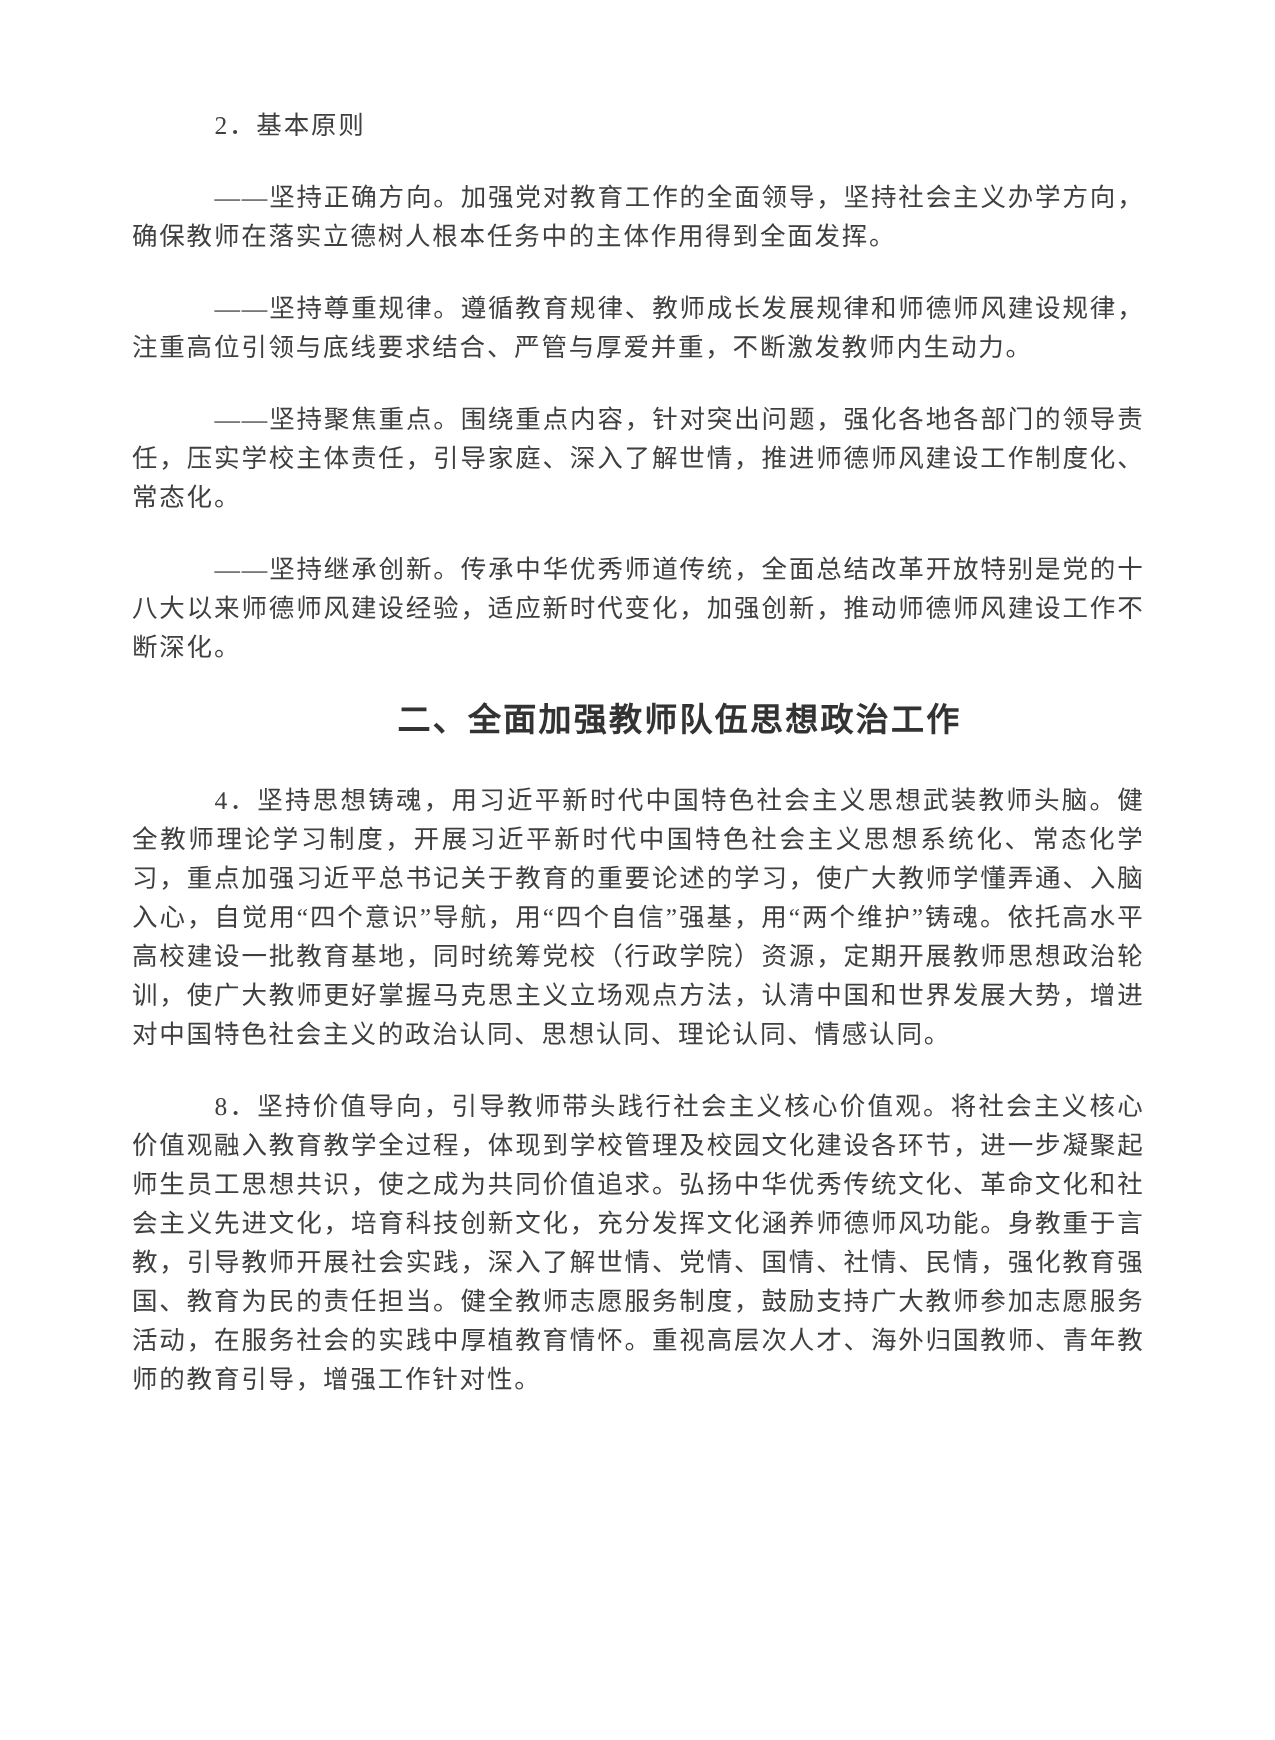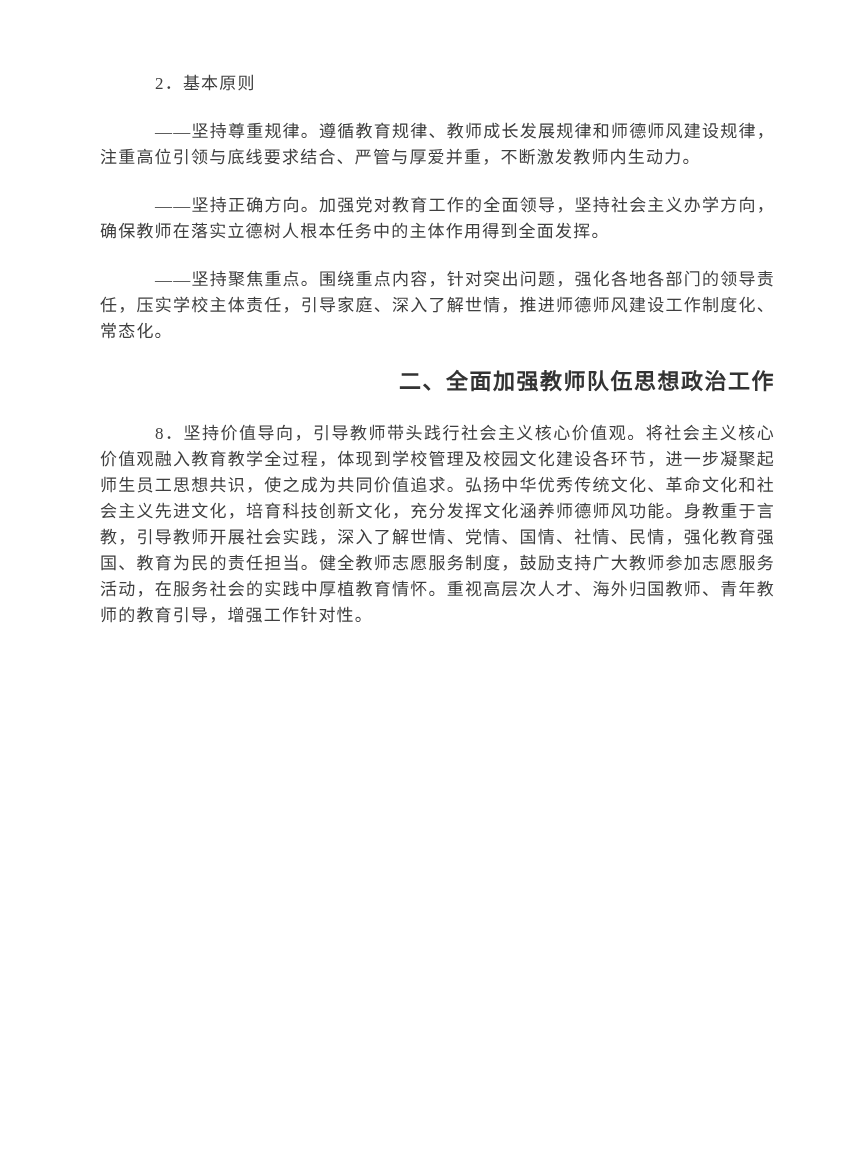--- a/index.html
+++ b/index.html
@@ -12,60 +12,61 @@
     width: 850px;
     height: 1160px;
     margin: 0 auto;
     background: var(--page-bg, #ffffff);
     box-sizing: border-box;
     padding: 71px 87px 0 88px;
     overflow: hidden;
   }
   .doc-body {
     width: 675px;
-    margin-left: 12px;
   }
   p.doc-para {
     margin: 0 0 22px 0;
     font-family: "Liberation Serif", "DejaVu Serif", serif;
     font-size: 17px;
     line-height: 26px;
     letter-spacing: 1.2px;
     color: var(--text-color, #3f3f3f);
     text-align: justify;
     text-justify: inter-character;
     text-indent: 55px;
   }
   h2.doc-heading {
     margin: 20px 0 24px 0;
-    font-family: Liberation Sans, sans-serif;
+    font-family: Liberation Mono, monospace;
     font-size: 22px;
     line-height: 30px;
     letter-spacing: 1.5px;
     font-weight: 700;
     color: var(--heading-color, #333333);
     text-indent: 55px;
-    text-align: right;
+    text-align: center;
   }
 </style>
 </head>
 <body>
 
 <div class="page">
   <div class="doc-body">
 
     <p class="doc-para">2．基本原则</p>
 
+    <p class="doc-para">——坚持正确方向。加强党对教育工作的全面领导，坚持社会主义办学方向，确保教师在落实立德树人根本任务中的主体作用得到全面发挥。</p>
+
     <p class="doc-para">——坚持尊重规律。遵循教育规律、教师成长发展规律和师德师风建设规律，注重高位引领与底线要求结合、严管与厚爱并重，不断激发教师内生动力。</p>
-
-    <p class="doc-para">——坚持正确方向。加强党对教育工作的全面领导，坚持社会主义办学方向，确保教师在落实立德树人根本任务中的主体作用得到全面发挥。</p>
 
     <p class="doc-para">——坚持聚焦重点。围绕重点内容，针对突出问题，强化各地各部门的领导责任，压实学校主体责任，引导家庭、深入了解世情，推进师德师风建设工作制度化、常态化。</p>
 
+    <p class="doc-para">——坚持继承创新。传承中华优秀师道传统，全面总结改革开放特别是党的十八大以来师德师风建设经验，适应新时代变化，加强创新，推动师德师风建设工作不断深化。</p>
 
 
     <h2 class="doc-heading">二、全面加强教师队伍思想政治工作</h2>
 
+    <p class="doc-para">4．坚持思想铸魂，用习近平新时代中国特色社会主义思想武装教师头脑。健全教师理论学习制度，开展习近平新时代中国特色社会主义思想系统化、常态化学习，重点加强习近平总书记关于教育的重要论述的学习，使广大教师学懂弄通、入脑入心，自觉用“四个意识”导航，用“四个自信”强基，用“两个维护”铸魂。依托高水平高校建设一批教育基地，同时统筹党校（行政学院）资源，定期开展教师思想政治轮训，使广大教师更好掌握马克思主义立场观点方法，认清中国和世界发展大势，增进对中国特色社会主义的政治认同、思想认同、理论认同、情感认同。</p>
 
     <p class="doc-para">8．坚持价值导向，引导教师带头践行社会主义核心价值观。将社会主义核心价值观融入教育教学全过程，体现到学校管理及校园文化建设各环节，进一步凝聚起师生员工思想共识，使之成为共同价值追求。弘扬中华优秀传统文化、革命文化和社会主义先进文化，培育科技创新文化，充分发挥文化涵养师德师风功能。身教重于言教，引导教师开展社会实践，深入了解世情、党情、国情、社情、民情，强化教育强国、教育为民的责任担当。健全教师志愿服务制度，鼓励支持广大教师参加志愿服务活动，在服务社会的实践中厚植教育情怀。重视高层次人才、海外归国教师、青年教师的教育引导，增强工作针对性。</p>
 
   </div>
 </div>
 
 </body></html>

